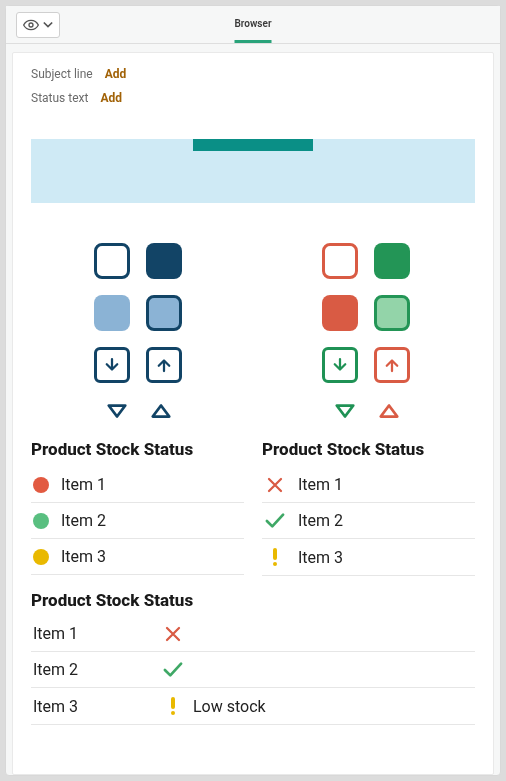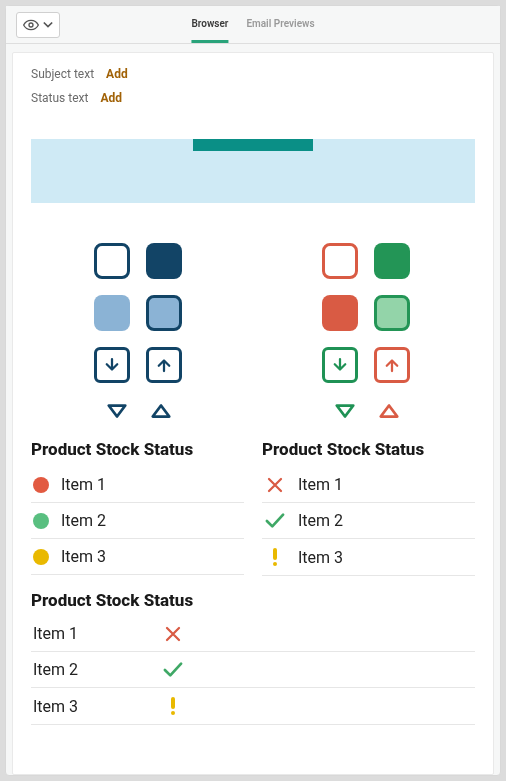--- a/index.html
+++ b/index.html
@@ -196,28 +196,27 @@
           </svg>
       </span>
       <span>
         <svg width="10" height="8" viewBox="0 0 12 8">
             <path fill="none" stroke="#555" stroke-width="2" d="M1 1l5 5 5-5"></path>
           </svg>
       </span>
     </button>
     <div class="tabs">
       <div class="tab active">Browser</div>
-      <div class="tab">Email Previews</div>
     </div>
   </div>
 
   <div class="content">
     <div class="meta">
       <div class="meta-row">
-        <span class="meta-label">Subject text</span>
+        <span class="meta-label">Subject line</span>
         <span class="meta-add">Add</span>
       </div>
       <div class="meta-row">
         <span class="meta-label">Status text</span>
         <span class="meta-add">Add</span>
       </div>
     </div>
 
     <div class="canvas">
       <div class="banner">
@@ -351,18 +350,19 @@
           </span>
         </div>
         <div class="trow">
           <span class="name">Item 3</span>
           <span class="ic">
             <svg width="10" height="20" viewBox="0 0 8 20">
                 <rect x="2" y="1" width="4" height="12" rx="2" fill="#e9b900"></rect>
                 <circle cx="4" cy="17" r="2" fill="#e9b900"></circle>
               </svg>
           </span>
+          <span class="stat">Low stock</span>
         </div>
       </div>
 
     </div>
   </div>
 </div>
 
 </body></html>

